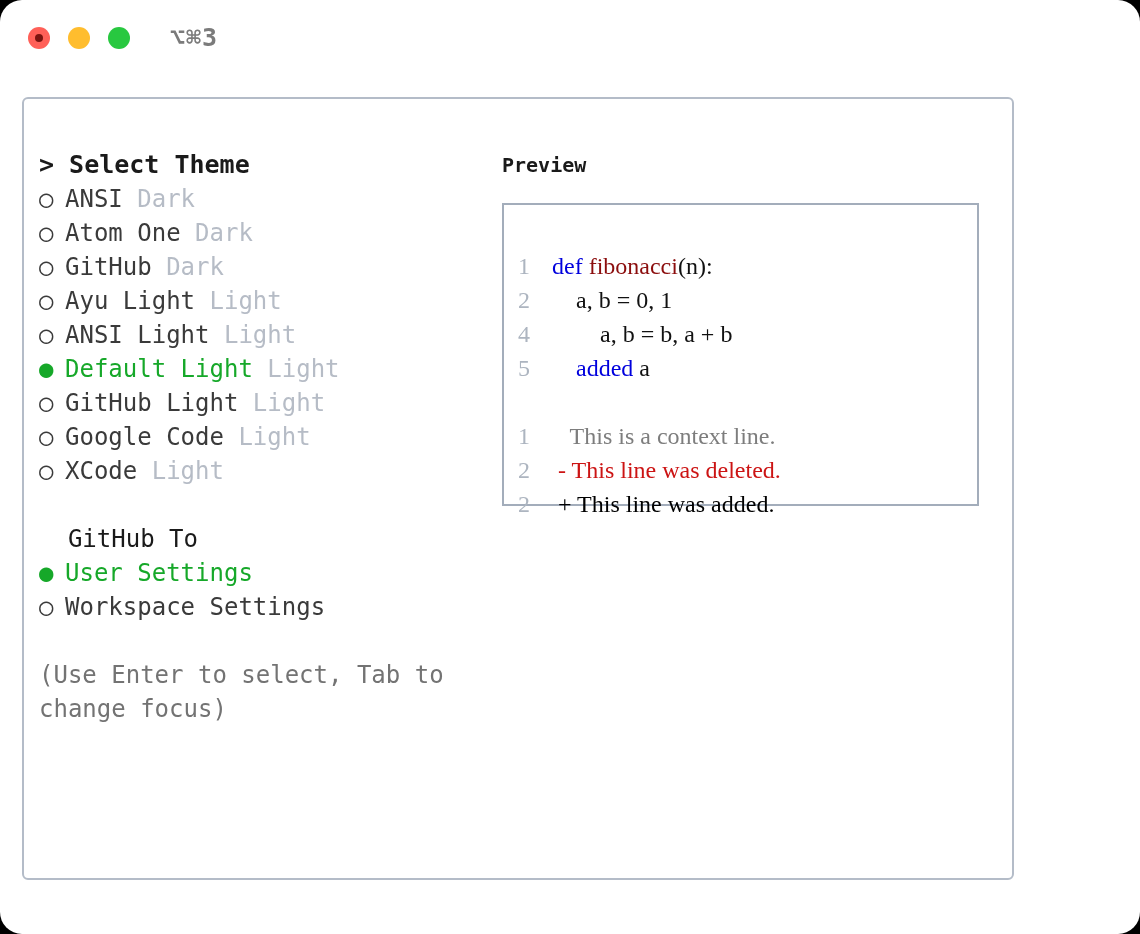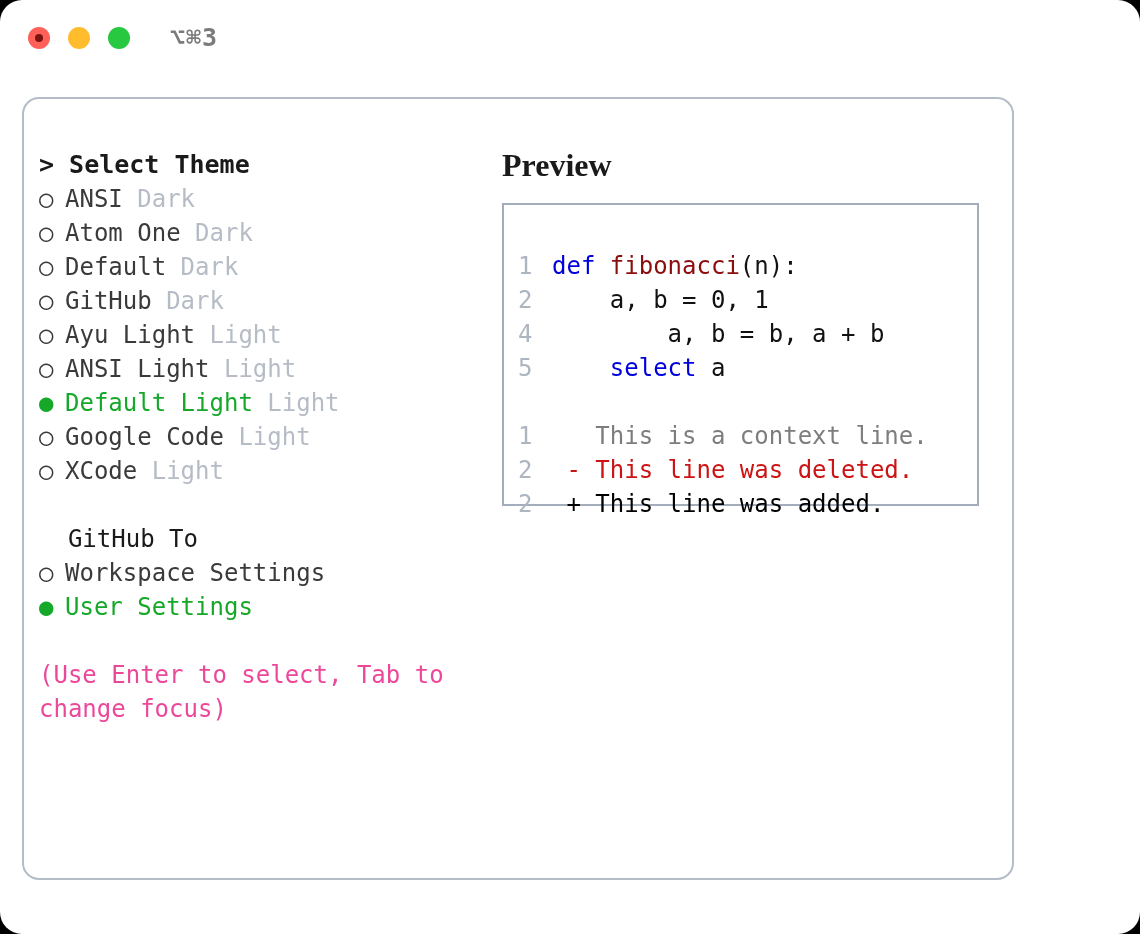--- a/index.html
+++ b/index.html
@@ -61,21 +61,21 @@
   }
 
   
   #panel {
     position: absolute;
     left: 22px;
     top: 97px;
     width: 992px;
     height: 783px;
     border: 2px solid #b4bcc8;
-    border-radius: 17px;
+    border-radius: 6px;
     background: #ffffff;
   }
 
   
   #chooser {
     position: absolute;
     left: 15px;
     top: 49px;
     width: 450px;
   }
@@ -115,48 +115,48 @@
     color: #1a1a1a;
     white-space: pre;
   }
 
   .spacer { height: 34px; }
 
   #hint {
     margin-top: 34px;
     font-size: 24px;
     line-height: 34px;
-    color: #ec4899;
+    color: #737373;
     width: 420px;
     white-space: pre-wrap;
   }
 
   
   #preview-wrap {
     position: absolute;
     left: 478px;
     top: 49px;
     width: 500px;
   }
 
   #preview-title {
-    font-size: 32px;
+    font-size: 20px;
     font-weight: bold;
     color: #1a1a1a;
     line-height: 34px;
-    font-family: Liberation Serif, serif;
   }
 
   #preview-box {
     margin-top: 21px;
     width: 477px;
     height: 303px;
     border: 2px solid #a3adbb;
     background: #ffffff;
     padding: 44px 10px 0 14px;
+    font-family: Liberation Serif, serif;
   }
 
   .cline {
     font-size: 24px;
     line-height: 34px;
     white-space: pre;
     color: #111111;
   }
 
   .ln {
@@ -187,48 +187,48 @@
     <div id="shortcut">⌥⌘3</div>
   </div>
 
   <div id="panel">
 
     <div id="chooser">
       <div class="hdr">&gt; Select Theme</div>
       <div id="theme-list">
           <div class="row"><span class="marker">○</span><span class="label">ANSI </span><span class="tag">Dark</span></div>
           <div class="row"><span class="marker">○</span><span class="label">Atom One </span><span class="tag">Dark</span></div>
-          <div class="row"><span class="marker">○</span><span class="label">Default </span><span class="tag">Dark</span></div>
           <div class="row"><span class="marker">○</span><span class="label">GitHub </span><span class="tag">Dark</span></div>
           <div class="row"><span class="marker">○</span><span class="label">Ayu Light </span><span class="tag">Light</span></div>
           <div class="row"><span class="marker">○</span><span class="label">ANSI Light </span><span class="tag">Light</span></div>
           <div class="row sel"><span class="marker on">●</span><span class="label">Default Light </span><span class="tag">Light</span></div>
+          <div class="row"><span class="marker">○</span><span class="label">GitHub Light </span><span class="tag">Light</span></div>
           <div class="row"><span class="marker">○</span><span class="label">Google Code </span><span class="tag">Light</span></div>
           <div class="row"><span class="marker">○</span><span class="label">XCode </span><span class="tag">Light</span></div>
         </div>
 
       <div class="spacer"></div>
 
       <div class="section-head">  GitHub To</div>
       <div id="apply-list">
+          <div class="row sel"><span class="marker on">●</span><span class="label">User Settings</span></div>
           <div class="row"><span class="marker">○</span><span class="label">Workspace Settings</span></div>
-          <div class="row sel"><span class="marker on">●</span><span class="label">User Settings</span></div>
         </div>
 
       <div id="hint">(Use Enter to select, Tab to change focus)</div>
     </div>
 
     <div id="preview-wrap">
       <div id="preview-title">Preview</div>
       <div id="preview-box">
         <div id="code-block">
             <div class="cline"><span class="ln">1</span><span class="kw">def </span><span class="fn">fibonacci</span><span class="pl">(n):</span></div>
             <div class="cline"><span class="ln">2</span><span class="pl">    a, b = 0, 1</span></div>
             <div class="cline"><span class="ln">4</span><span class="pl">        a, b = b, a + b</span></div>
-            <div class="cline"><span class="ln">5</span><span class="pl">    </span><span class="kw">select</span><span class="pl"> a</span></div>
+            <div class="cline"><span class="ln">5</span><span class="pl">    </span><span class="kw">added</span><span class="pl"> a</span></div>
           </div>
         <div class="blank"></div>
         <div id="diff-block">
             <div class="cline"><span class="ln">1</span><span class="ctx">   This is a context line.</span></div>
             <div class="cline"><span class="ln">2</span><span class="del"> - This line was deleted.</span></div>
             <div class="cline"><span class="ln">2</span><span class="add"> + This line was added.</span></div>
           </div>
       </div>
     </div>
 

